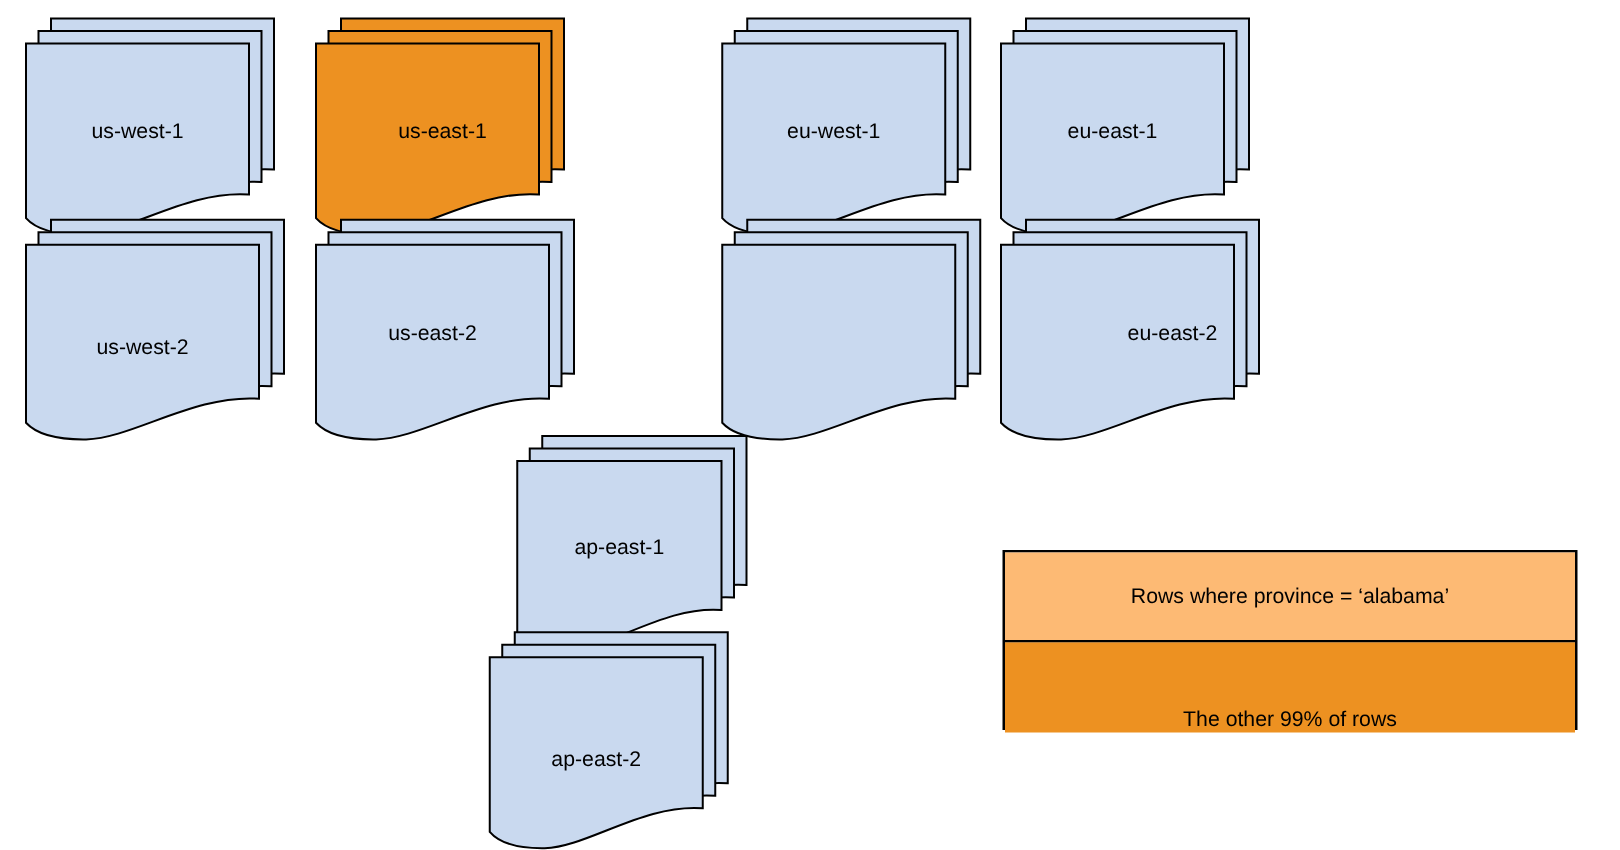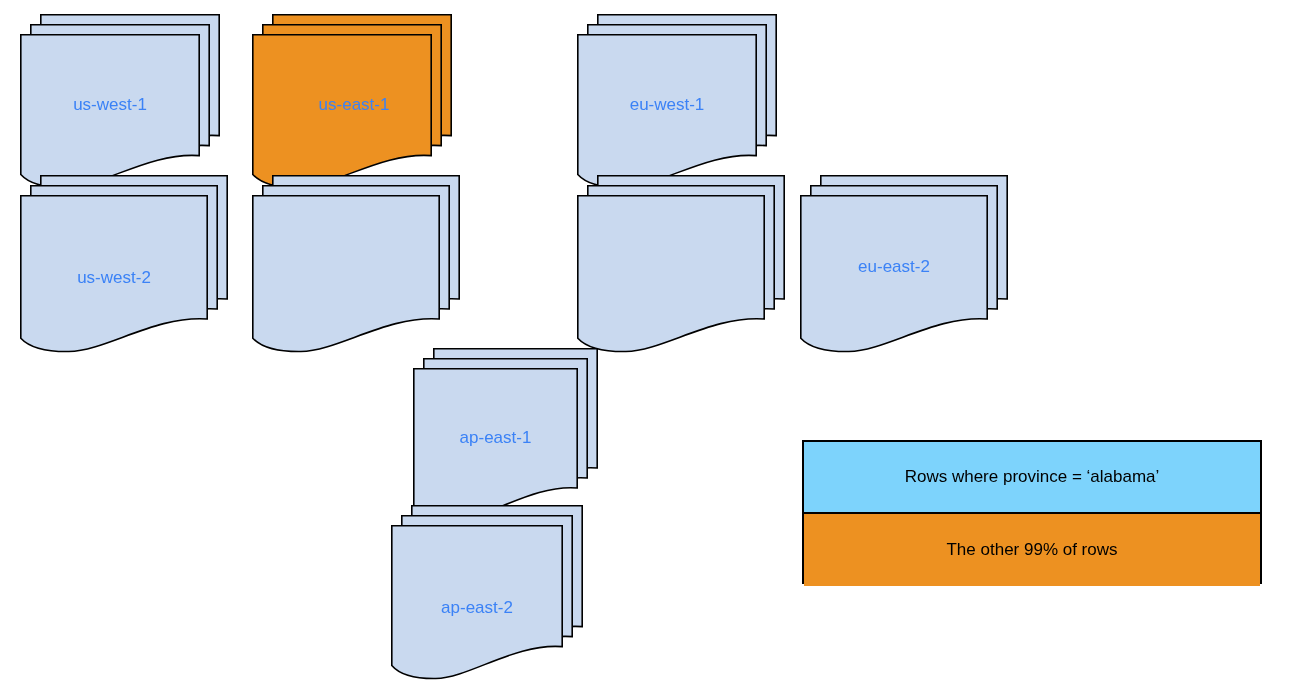--- a/index.html
+++ b/index.html
@@ -30,21 +30,21 @@
     stroke-linejoin: miter;
   }
   .doc-label {
     position: absolute;
     left: 0;
     top: 0;
     width: 100%;
     text-align: center;
     font-family: "Liberation Sans", sans-serif;
     font-size: 17px;
-    color: #3b82f6;
+    color: #000000;
     white-space: nowrap;
     pointer-events: none;
   }
 
   
   .legend {
     position: absolute;
     border: 2px solid #000000;
     box-sizing: border-box;
   }
@@ -100,20 +100,34 @@
         </g>
         <g transform="translate(10,10)">
           <path class="doc-shape" d="M0.8,0.8 L179.2,0.8 L179.2,121.6 C129.6,117.952 82.8,152.608 46.800000000000004,153.52 C25.200000000000003,153.824 9,149.56799999999998 0.8,140.448 Z" fill="#c9d9ef"></path>
         </g>
         <g transform="translate(0,20)">
           <path class="doc-shape" d="M0.8,0.8 L179.2,0.8 L179.2,121.6 C129.6,117.952 82.8,152.608 46.800000000000004,153.52 C25.200000000000003,153.824 9,149.56799999999998 0.8,140.448 Z" fill="#c9d9ef"></path>
         </g>
       </svg>
       <div class="doc-label" style="top: 80.8px; width: 180px;">eu-west-1</div>
     </div>
+    <div class="doc-stack" style="left: 800px; top: 14px; width: 200px; height: 172px;">
+      <svg width="204" height="176">
+        <g transform="translate(20,0)">
+          <path class="doc-shape" d="M0.8,0.8 L179.2,0.8 L179.2,121.6 C129.6,117.952 82.8,152.608 46.800000000000004,153.52 C25.200000000000003,153.824 9,149.56799999999998 0.8,140.448 Z" fill="#c9d9ef"></path>
+        </g>
+        <g transform="translate(10,10)">
+          <path class="doc-shape" d="M0.8,0.8 L179.2,0.8 L179.2,121.6 C129.6,117.952 82.8,152.608 46.800000000000004,153.52 C25.200000000000003,153.824 9,149.56799999999998 0.8,140.448 Z" fill="#c9d9ef"></path>
+        </g>
+        <g transform="translate(0,20)">
+          <path class="doc-shape" d="M0.8,0.8 L179.2,0.8 L179.2,121.6 C129.6,117.952 82.8,152.608 46.800000000000004,153.52 C25.200000000000003,153.824 9,149.56799999999998 0.8,140.448 Z" fill="#c9d9ef"></path>
+        </g>
+      </svg>
+      <div class="doc-label" style="top: 80.8px; width: 180px;">eu-east-1</div>
+    </div>
     <div class="doc-stack" style="left: 20px; top: 175px; width: 208px; height: 175px;">
       <svg width="212" height="179">
         <g transform="translate(20,0)">
           <path class="doc-shape" d="M0.8,0.8 L187.2,0.8 L187.2,124 C135.35999999999999,120.28 86.48,155.62 48.88,156.55 C26.320000000000004,156.86 9.4,152.52 0.8,143.22 Z" fill="#c9d9ef"></path>
         </g>
         <g transform="translate(10,10)">
           <path class="doc-shape" d="M0.8,0.8 L187.2,0.8 L187.2,124 C135.35999999999999,120.28 86.48,155.62 48.88,156.55 C26.320000000000004,156.86 9.4,152.52 0.8,143.22 Z" fill="#c9d9ef"></path>
         </g>
         <g transform="translate(0,20)">
           <path class="doc-shape" d="M0.8,0.8 L187.2,0.8 L187.2,124 C135.35999999999999,120.28 86.48,155.62 48.88,156.55 C26.320000000000004,156.86 9.4,152.52 0.8,143.22 Z" fill="#c9d9ef"></path>
@@ -126,20 +140,21 @@
         <g transform="translate(20,0)">
           <path class="doc-shape" d="M0.8,0.8 L187.2,0.8 L187.2,124 C135.35999999999999,120.28 86.48,155.62 48.88,156.55 C26.320000000000004,156.86 9.4,152.52 0.8,143.22 Z" fill="#c9d9ef"></path>
         </g>
         <g transform="translate(10,10)">
           <path class="doc-shape" d="M0.8,0.8 L187.2,0.8 L187.2,124 C135.35999999999999,120.28 86.48,155.62 48.88,156.55 C26.320000000000004,156.86 9.4,152.52 0.8,143.22 Z" fill="#c9d9ef"></path>
         </g>
         <g transform="translate(0,20)">
           <path class="doc-shape" d="M0.8,0.8 L187.2,0.8 L187.2,124 C135.35999999999999,120.28 86.48,155.62 48.88,156.55 C26.320000000000004,156.86 9.4,152.52 0.8,143.22 Z" fill="#c9d9ef"></path>
         </g>
       </svg>
+      <div class="doc-label" style="top: 82px; width: 188px;">us-east-2</div>
     </div>
     <div class="doc-stack" style="left: 577px; top: 175px; width: 208px; height: 175px;">
       <svg width="212" height="179">
         <g transform="translate(20,0)">
           <path class="doc-shape" d="M0.8,0.8 L187.2,0.8 L187.2,124 C135.35999999999999,120.28 86.48,155.62 48.88,156.55 C26.320000000000004,156.86 9.4,152.52 0.8,143.22 Z" fill="#c9d9ef"></path>
         </g>
         <g transform="translate(10,10)">
           <path class="doc-shape" d="M0.8,0.8 L187.2,0.8 L187.2,124 C135.35999999999999,120.28 86.48,155.62 48.88,156.55 C26.320000000000004,156.86 9.4,152.52 0.8,143.22 Z" fill="#c9d9ef"></path>
         </g>
         <g transform="translate(0,20)">
@@ -152,21 +167,21 @@
         <g transform="translate(20,0)">
           <path class="doc-shape" d="M0.8,0.8 L187.2,0.8 L187.2,124 C135.35999999999999,120.28 86.48,155.62 48.88,156.55 C26.320000000000004,156.86 9.4,152.52 0.8,143.22 Z" fill="#c9d9ef"></path>
         </g>
         <g transform="translate(10,10)">
           <path class="doc-shape" d="M0.8,0.8 L187.2,0.8 L187.2,124 C135.35999999999999,120.28 86.48,155.62 48.88,156.55 C26.320000000000004,156.86 9.4,152.52 0.8,143.22 Z" fill="#c9d9ef"></path>
         </g>
         <g transform="translate(0,20)">
           <path class="doc-shape" d="M0.8,0.8 L187.2,0.8 L187.2,124 C135.35999999999999,120.28 86.48,155.62 48.88,156.55 C26.320000000000004,156.86 9.4,152.52 0.8,143.22 Z" fill="#c9d9ef"></path>
         </g>
       </svg>
-      <div class="doc-label" style="top: 82px; width: 188px;">eu-east-2</div>
+      <div class="doc-label" style="top: 82px; width: 188px; margin-left: 44px;">eu-east-2</div>
     </div>
     <div class="doc-stack" style="left: 413px; top: 348px; width: 185px; height: 170px;">
       <svg width="189" height="174">
         <g transform="translate(20,0)">
           <path class="doc-shape" d="M0.8,0.8 L164.2,0.8 L164.2,120 C118.8,116.4 75.9,150.6 42.9,151.5 C23.1,151.8 8.25,147.6 0.8,138.6 Z" fill="#c9d9ef"></path>
         </g>
         <g transform="translate(10,10)">
           <path class="doc-shape" d="M0.8,0.8 L164.2,0.8 L164.2,120 C118.8,116.4 75.9,150.6 42.9,151.5 C23.1,151.8 8.25,147.6 0.8,138.6 Z" fill="#c9d9ef"></path>
         </g>
         <g transform="translate(0,20)">
@@ -183,20 +198,20 @@
         <g transform="translate(10,10)">
           <path class="doc-shape" d="M0.8,0.8 L171.2,0.8 L171.2,121.6 C123.83999999999999,117.952 79.12,152.608 44.72,153.52 C24.080000000000002,153.824 8.6,149.56799999999998 0.8,140.448 Z" fill="#c9d9ef"></path>
         </g>
         <g transform="translate(0,20)">
           <path class="doc-shape" d="M0.8,0.8 L171.2,0.8 L171.2,121.6 C123.83999999999999,117.952 79.12,152.608 44.72,153.52 C24.080000000000002,153.824 8.6,149.56799999999998 0.8,140.448 Z" fill="#c9d9ef"></path>
         </g>
       </svg>
       <div class="doc-label" style="top: 80.8px; width: 172px; margin-top: 12px;">ap-east-2</div>
     </div>
     <div class="legend" style="left: 802px; top: 440px; width: 460px; height: 144px;">
-      <div class="legend-row top" style="height: 72px; background: #7dd3fc;">
+      <div class="legend-row top" style="height: 72px; background: #fdba74;">
         <span>Rows where province = ‘alabama’</span>
       </div>
-      <div class="legend-row" style="height: 72px; background: rgb(237, 145, 33);">
+      <div class="legend-row" style="height: 72px; background: rgb(237, 145, 33); align-items: flex-end;">
         <span>The other 99% of rows</span>
       </div>
     </div>
   </div>
 
 </body></html>

